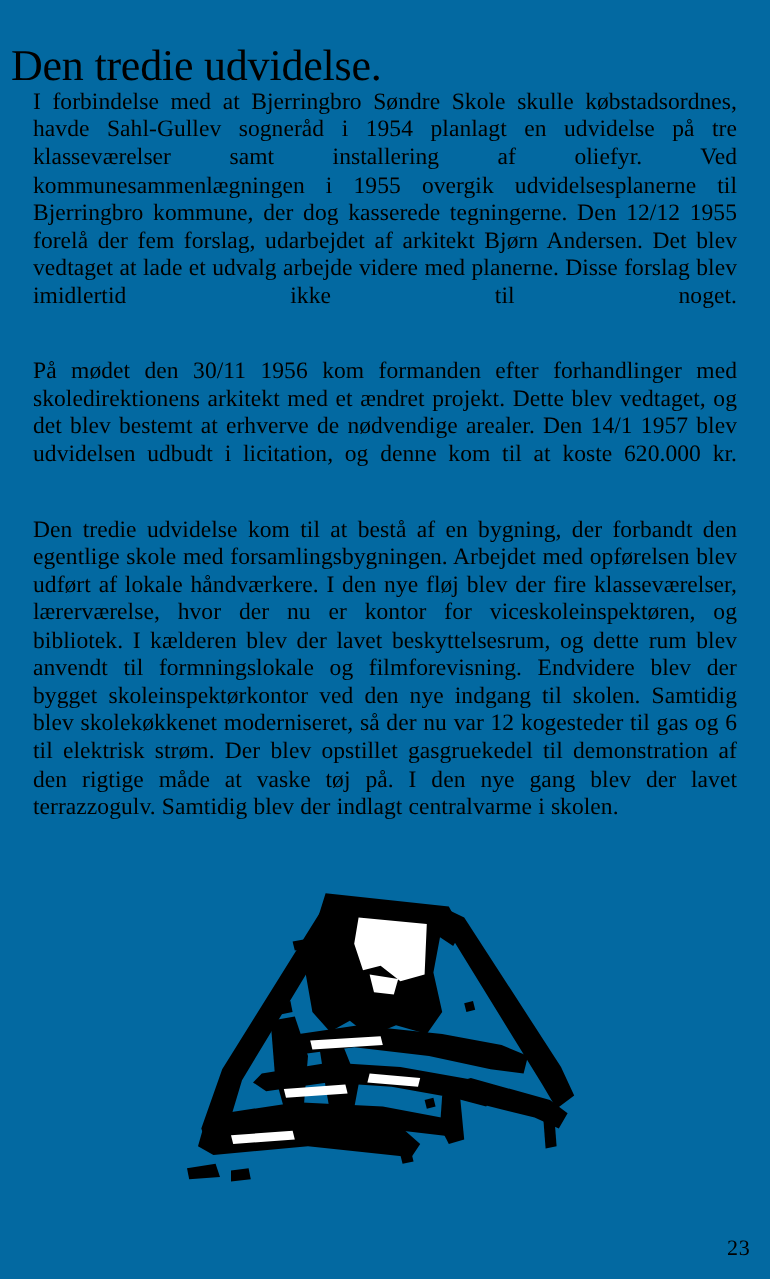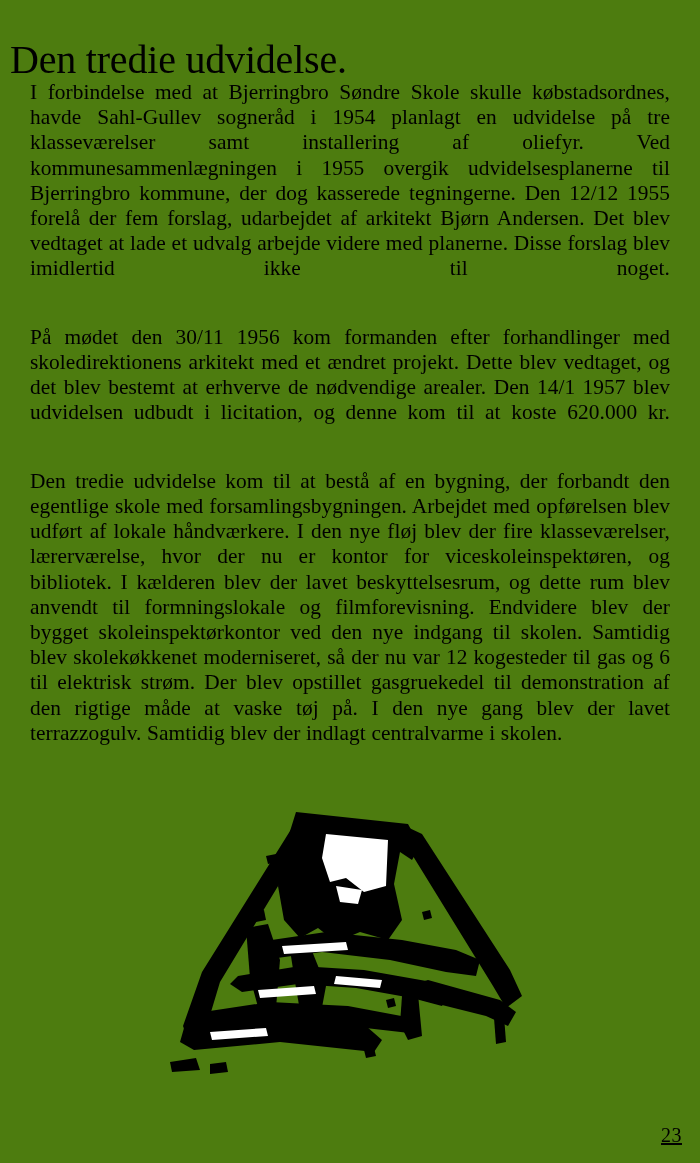--- a/index.html
+++ b/index.html
@@ -14,21 +14,21 @@
     position: relative;
     overflow: hidden;
     font-family: "Liberation Serif", "DejaVu Serif", serif;
     color: #000000;
     -webkit-font-smoothing: antialiased;
   }
 
   .page {
     position: absolute;
     inset: 0;
-    background: #4d7c0f;
+    background: #0369a1;
   }
 
   
   .page-heading {
     position: absolute;
     left: 10px;
     top: 8px;
     width: 600px;
     font-size: 40px;
     line-height: 50px;
@@ -78,21 +78,20 @@
   }
 
   
   .folio {
     position: absolute;
     right: 18px;
     bottom: 16px;
     font-size: 20px;
     line-height: 24px;
     letter-spacing: 0.5px;
-    text-decoration: underline;
   }
 </style>
 </head>
 <body>
 
 <div class="page">
 
   <h1 class="page-heading">Den tredie udvidelse.</h1>
 
   <div class="textblock">

